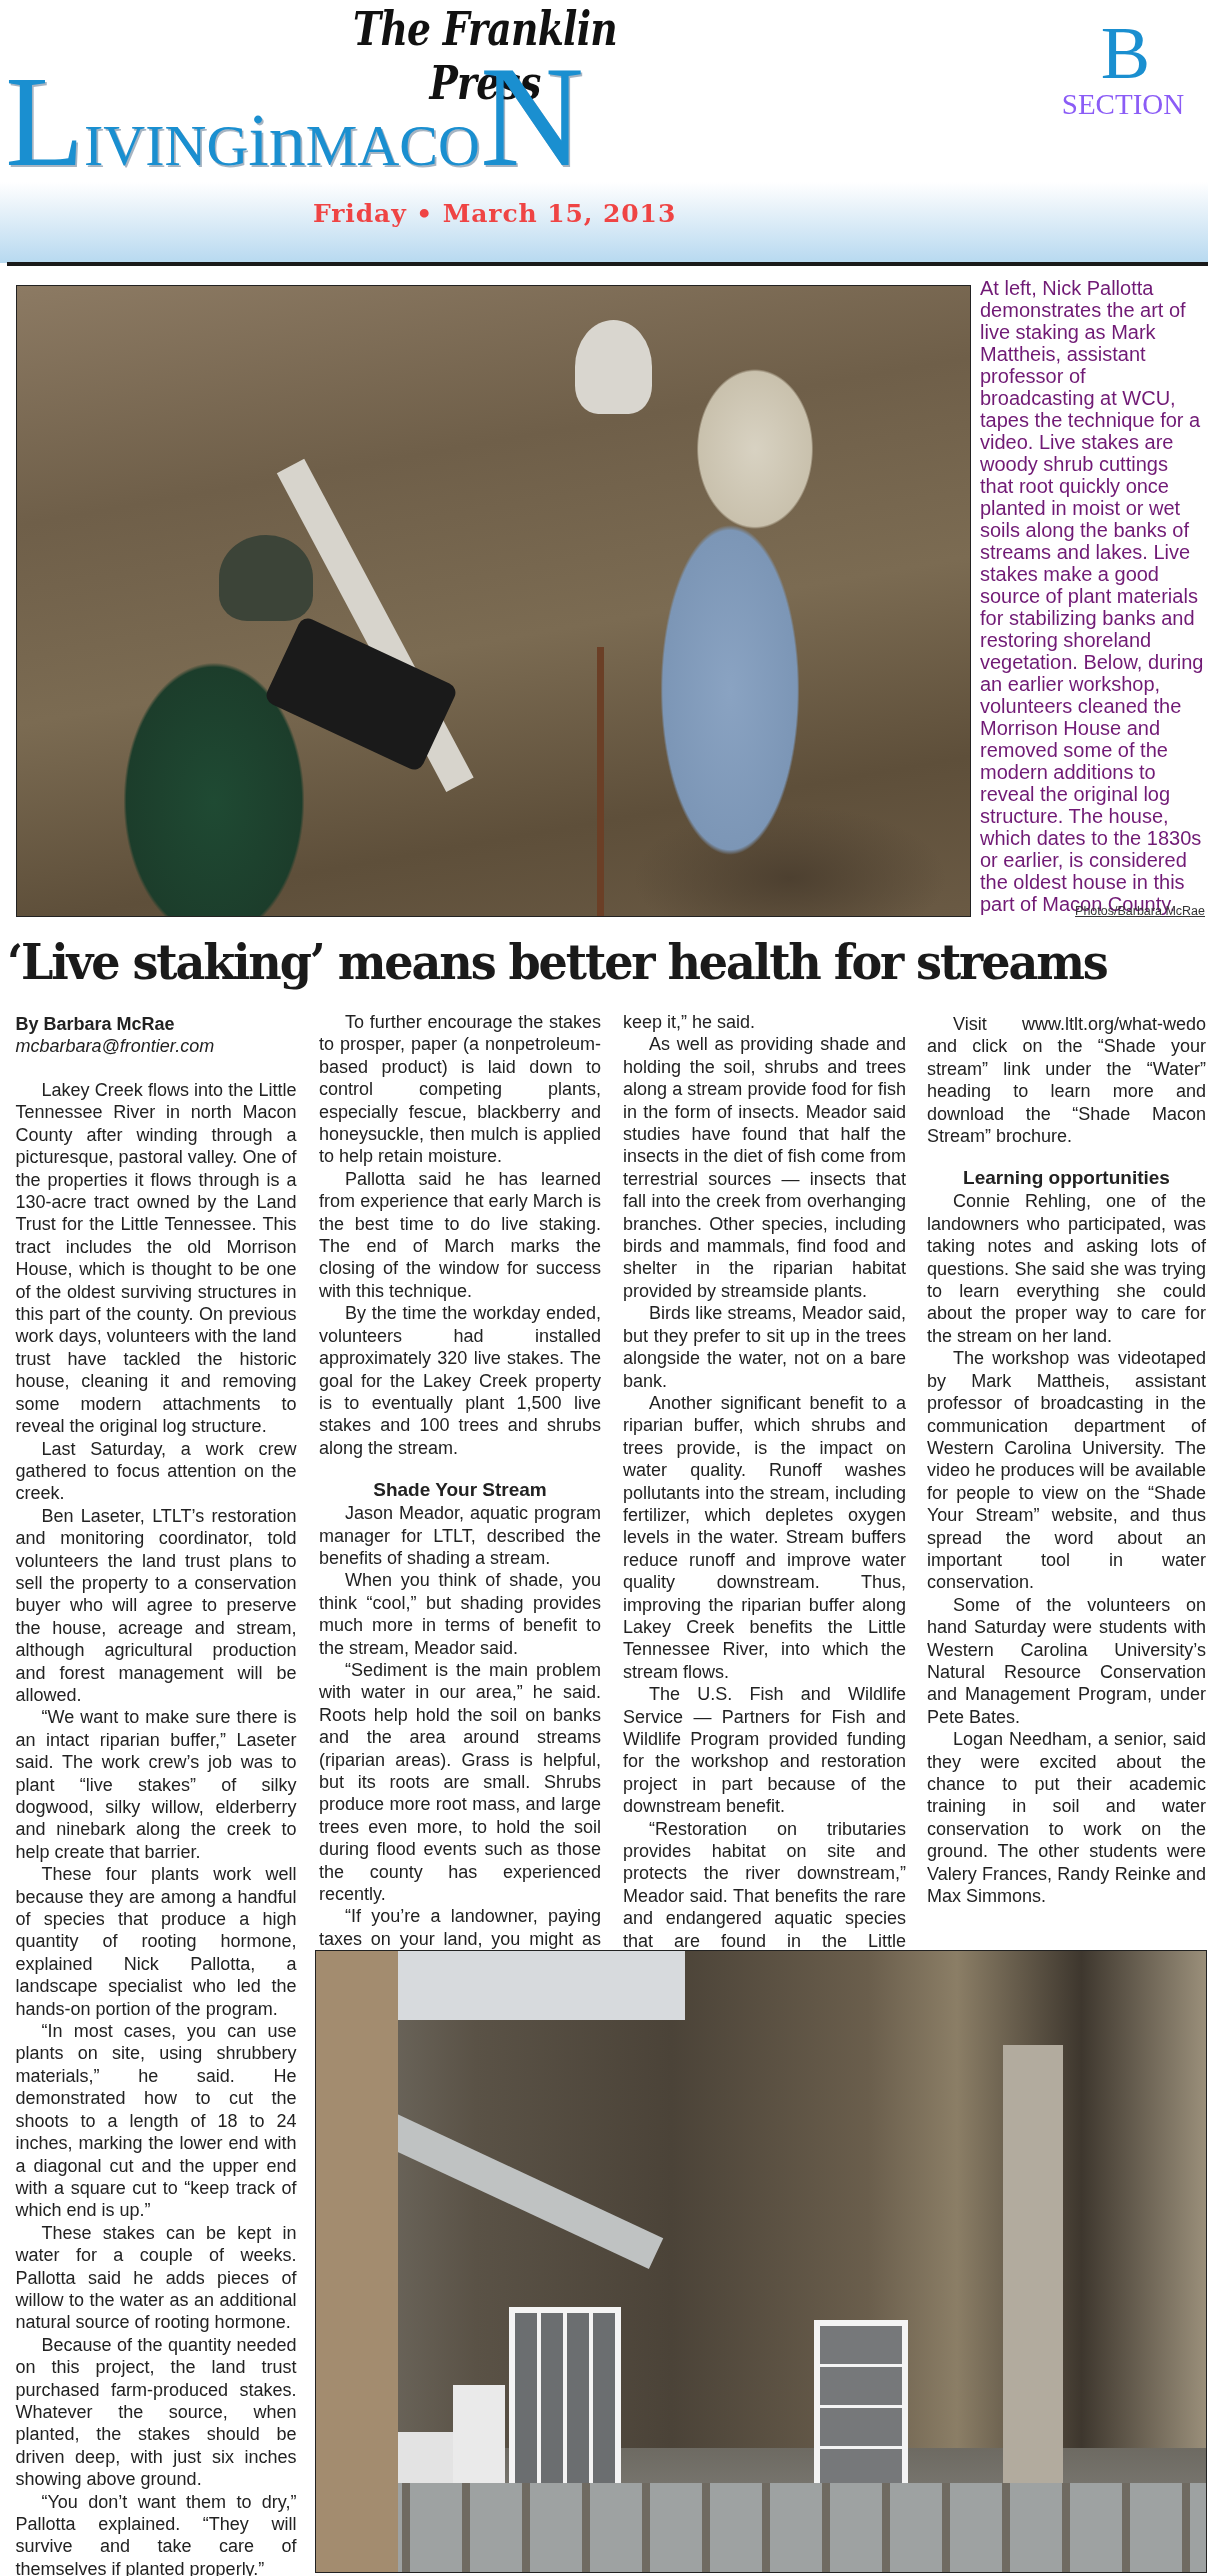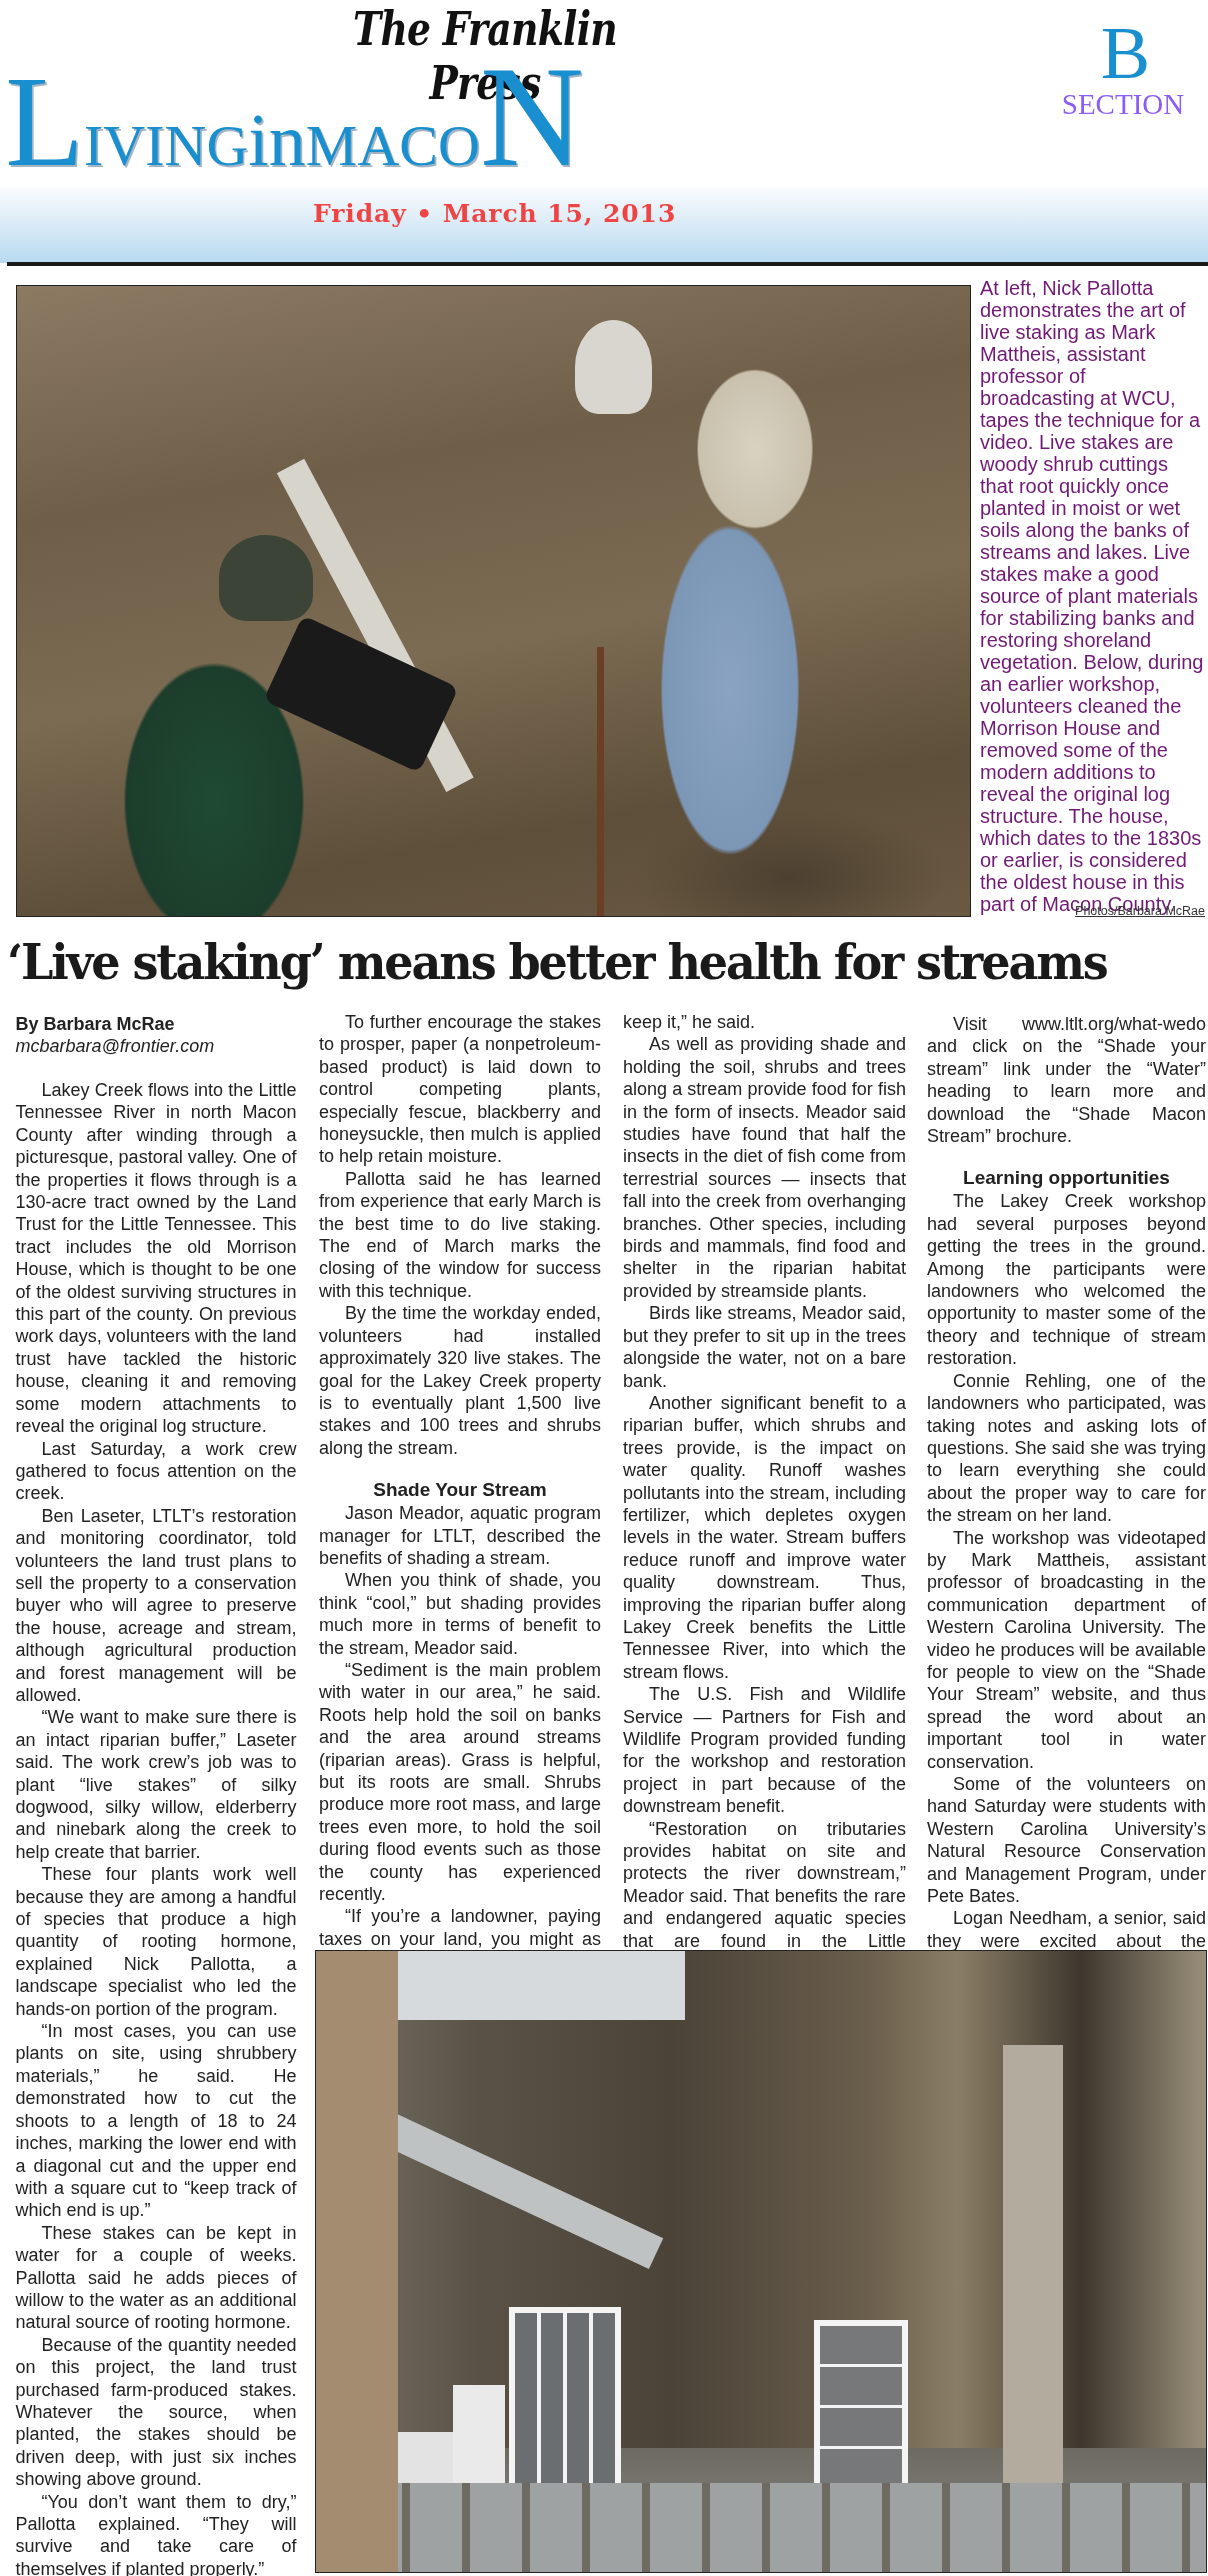--- a/index.html
+++ b/index.html
@@ -145,21 +145,20 @@
   <p>As well as providing shade and holding the soil, shrubs and trees along a stream provide food for fish in the form of insects. Meador said studies have found that half the insects in the diet of fish come from terrestrial sources — insects that fall into the creek from overhanging branches. Other species, including birds and mammals, find food and shelter in the riparian habitat provided by streamside plants.</p>
   <p>Birds like streams, Meador said, but they prefer to sit up in the trees alongside the water, not on a bare bank.</p>
   <p>Another significant benefit to a riparian buffer, which shrubs and trees provide, is the impact on water quality. Runoff washes pollutants into the stream, including fertilizer, which depletes oxygen levels in the water. Stream buffers reduce runoff and improve water quality downstream. Thus, improving the riparian buffer along Lakey Creek benefits the Little Tennessee River, into which the stream flows.</p>
   <p>The U.S. Fish and Wildlife Service — Partners for Fish and Wildlife Program provided funding for the workshop and restoration project in part because of the downstream benefit.</p>
   <p>“Restoration on tributaries provides habitat on site and protects the river downstream,” Meador said. That benefits the rare and endangered aquatic species that are found in the Little Tennessee River.</p>
 </section>
 
 <section class="col col4">
   <p>Visit www.ltlt.org/what-wedo and click on the “Shade your stream” link under the “Water” heading to learn more and download the “Shade Macon Stream” brochure.</p>
   <h2 class="subhead">Learning opportunities</h2>
-  <p>The Lakey Creek workshop had several purposes beyond getting the trees in the ground. Among the participants were landowners who welcomed the opportunity to master some of the theory and technique of stream restoration.</p>
   <p>Connie Rehling, one of the landowners who participated, was taking notes and asking lots of questions. She said she was trying to learn everything she could about the proper way to care for the stream on her land.</p>
   <p>The workshop was videotaped by Mark Mattheis, assistant professor of broadcasting in the communication department of Western Carolina University. The video he produces will be available for people to view on the “Shade Your Stream” website, and thus spread the word about an important tool in water conservation.</p>
   <p>Some of the volunteers on hand Saturday were students with Western Carolina University’s Natural Resource Conservation and Management Program, under Pete Bates.</p>
   <p>Logan Needham, a senior, said they were excited about the chance to put their academic training in soil and water conservation to work on the ground. The other students were Valery Frances, Randy Reinke and Max Simmons.</p>
 </section>
 
 <figure class="photo photo-bottom">
   <div class="roof"></div>
   <div class="beam"></div>
   <div class="lwall"></div>

